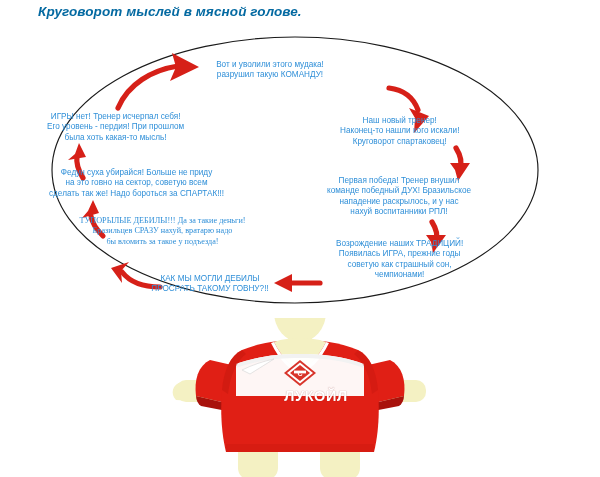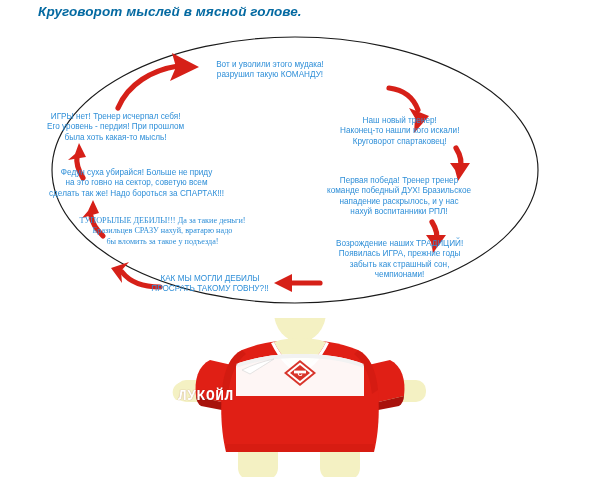--- a/index.html
+++ b/index.html
@@ -45,28 +45,28 @@
   #figure {
     position: absolute;
     left: 170px;
     top: 318px;
     width: 260px;
     height: 159px;
   }
   #fig-svg { position:absolute; left:0; top:0; }
   #lukoil {
     position: absolute;
-    left: 8px; top: 70px;
+    left: 16px; top: 70px;
     width: 260px;
-    text-align: left;
+    text-align: center;
     font-size: 14.5px;
     font-weight: bold;
     color: #ffffff;
     letter-spacing: 0.6px;
-    font-family: Liberation Mono, monospace;
+    font-family: Liberation Sans, sans-serif;
     text-shadow: 0 0 1px rgba(120,0,0,.5);
   }
 </style>
 </head>
 <body>
 
 <svg id="canvas" viewBox="0 0 600 477">
 
   <ellipse cx="295" cy="170" rx="243" ry="133" fill="none" stroke="#1a1a1a" stroke-width="1.15"></ellipse>
 
@@ -130,36 +130,36 @@
   <div>Круговорот спартаковец!</div>
 </div>
 
 <div class="blk lft" style="left:49px; top:168px;">
   <div>Федун суха убирайся! Больше не приду</div>
   <div>на это говно на сектор, советую всем</div>
   <div>сделать так же! Надо бороться за СПАРТАК!!!</div>
 </div>
 
 <div class="blk lft" style="left:327px; top:176px;">
-  <div>Первая победа! Тренер тренер</div>
+  <div>Первая победа! Тренер внушил</div>
   <div>команде победный ДУХ! Бразильское</div>
   <div>нападение раскрылось, и у нас</div>
   <div>нахуй воспитанники РПЛ!</div>
 </div>
 
 <div class="blk ctr" style="left:55px; top:216px; width:215px;font-family:Liberation Serif, serif;">
   <div>ТУПОРЫЛЫЕ ДЕБИЛЫ!!! Да за такие деньги!</div>
   <div>Бразильцев СРАЗУ нахуй, вратарю надо</div>
   <div>бы вломить за такое у подъезда!</div>
 </div>
 
 <div class="blk lft" style="left:336px; top:239px;">
   <div>Возрождение наших ТРАДИЦИЙ!</div>
   <div>Появилась ИГРА, прежние годы</div>
-  <div>забыть как страшный сон,</div>
+  <div>советую как страшный сон,</div>
   <div>чемпионами!</div>
 </div>
 
 <div class="blk ctr" style="left:130px; top:274px; width:160px;">
   <div>КАК МЫ МОГЛИ ДЕБИЛЫ</div>
   <div>ПРОСРАТЬ ТАКОМУ ГОВНУ?!!</div>
 </div>
 
 <div id="figure">
   <svg id="fig-svg" width="260" height="159" viewBox="0 0 260 159">

